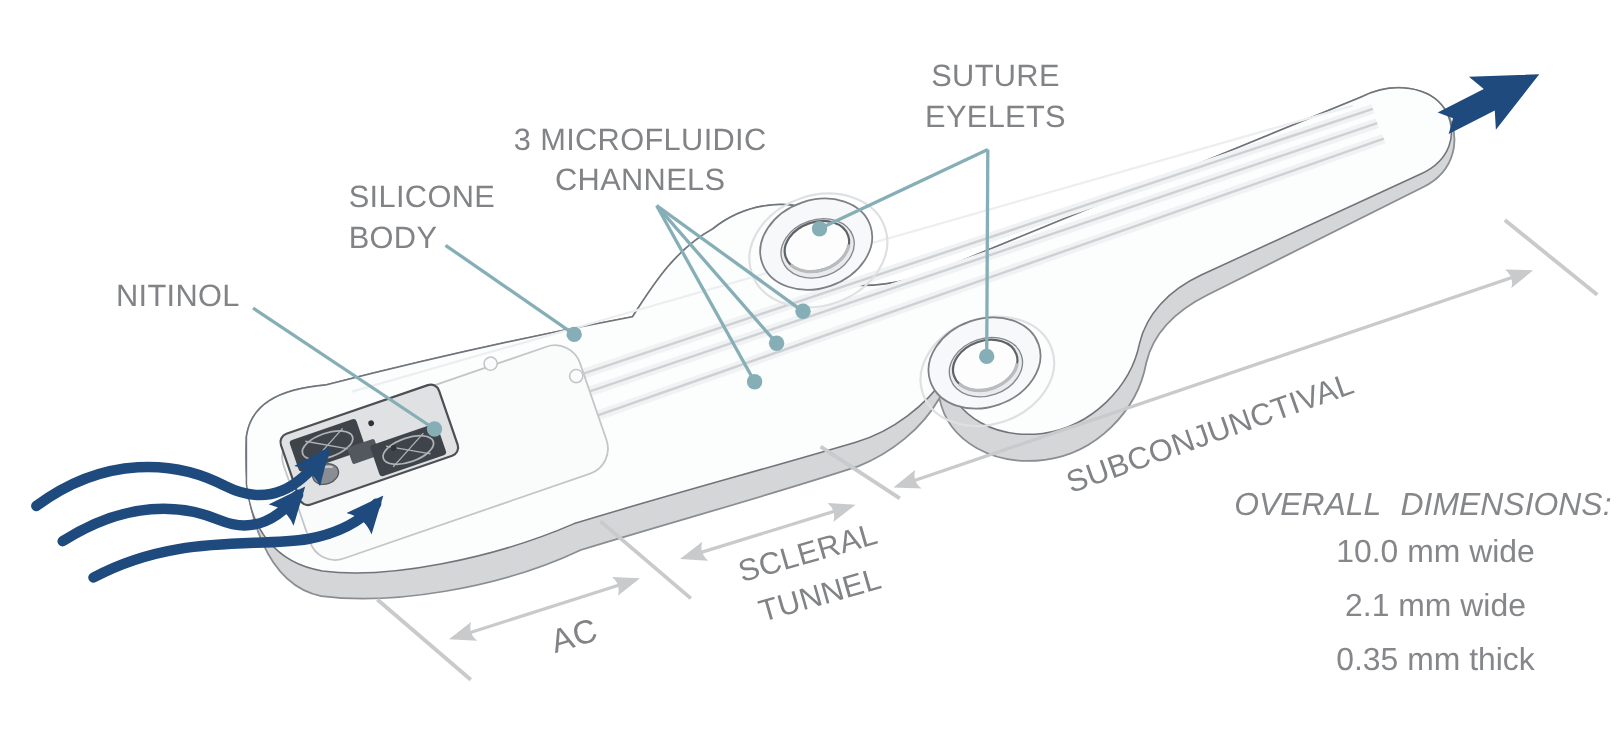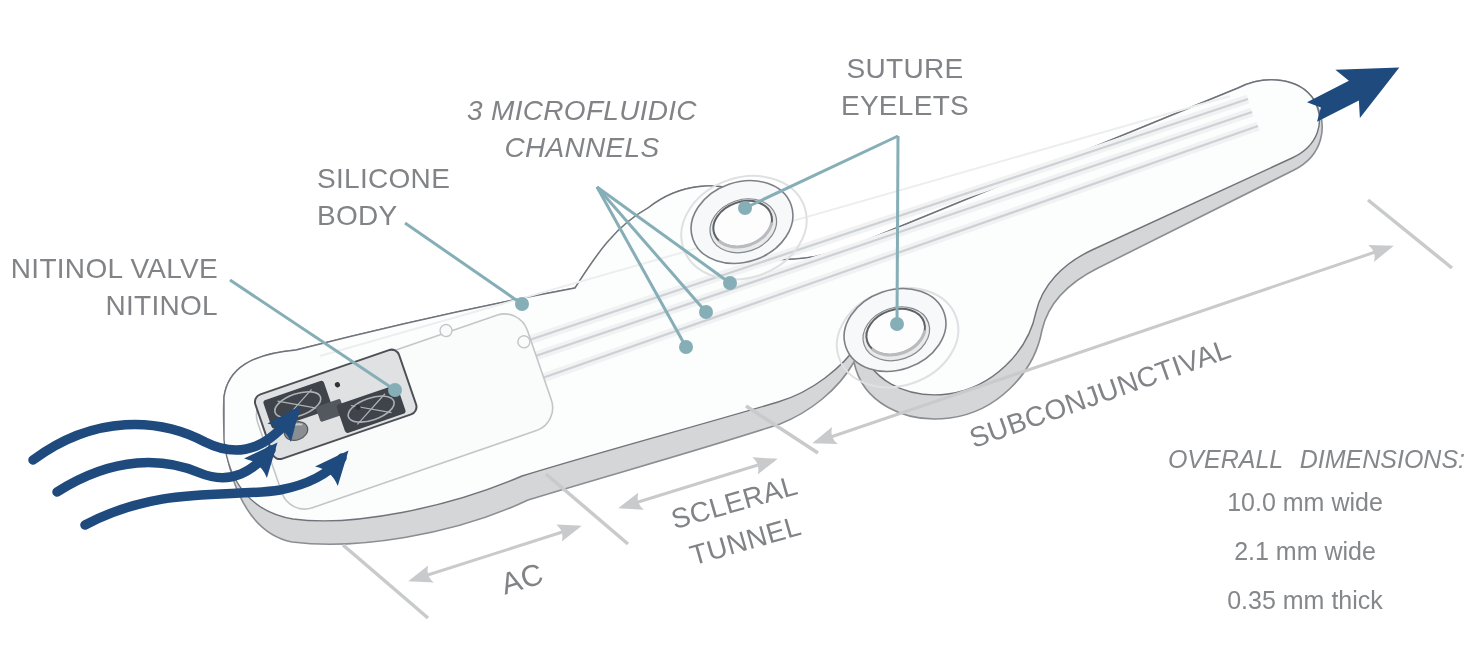--- a/index.html
+++ b/index.html
@@ -13,21 +13,21 @@
     position:absolute;color:#818386;font-size:28px;line-height:37px;
     letter-spacing:.3px;white-space:nowrap;
   }
   .lbl .ln{white-space:nowrap;}
   .t-right{text-align:right;}
   .t-center{text-align:center;}
   .rot{transform-origin:50% 50%;}
   #label-ac{transform:rotate(-17deg);font-size:30px;}
   #label-scleral{transform:rotate(-16deg);line-height:40px;}
   #label-subconjunctival{transform:rotate(-19.5deg);}
-  #dims{color:#85878a;font-size:25px;}
+  #dims{color:#85878a;font-size:29px;}
   #dims .title{font-style:italic;word-spacing:10px;text-align:right;line-height:38px;}
   #dims .item{text-align:center;line-height:49px;padding-left:30px;}
 </style>
 </head>
 <body>
 
 <div id="stage">
 
   <svg id="device-svg" width="1474" height="672" viewBox="0 0 1474 672">
     <defs>
@@ -170,30 +170,29 @@
       <line x1="412" y1="580" x2="578" y2="527" stroke-width="3" marker-start="url(#mGrayRev)" marker-end="url(#mGray)"></line>
       <line x1="546" y1="474" x2="628" y2="544" stroke-width="3.5"></line>
       <line x1="622" y1="507" x2="774" y2="460" stroke-width="3" marker-start="url(#mGrayRev)" marker-end="url(#mGray)"></line>
       <line x1="746" y1="406" x2="818" y2="453" stroke-width="3.5"></line>
       <line x1="816" y1="442" x2="1390" y2="247" stroke-width="3" marker-start="url(#mGrayRev)" marker-end="url(#mGray)"></line>
       <line x1="1368" y1="200" x2="1452" y2="268" stroke-width="3.5"></line>
     </g>
   </svg>
 
   <div class="lbl t-right" id="label-nitinol" style="left:8px;top:250px;width:210px;">
-    <div class="ln">NITINOL VALVE</div>
     <div class="ln">NITINOL</div>
   </div>
 
   <div class="lbl" id="label-silicone" style="left:291px;top:160px;width:200px;margin-left:26px;">
     <div class="ln">SILICONE</div>
     <div class="ln">BODY</div>
   </div>
 
-  <div class="lbl t-center" id="label-channels" style="left:462px;top:92px;width:240px;font-style:italic;">
+  <div class="lbl t-center" id="label-channels" style="left:462px;top:108px;width:240px;">
     <div class="ln">3 MICROFLUIDIC</div>
     <div class="ln">CHANNELS</div>
   </div>
 
   <div class="lbl t-center" id="label-suture" style="left:835px;top:50px;width:140px;">
     <div class="ln">SUTURE</div>
     <div class="ln">EYELETS</div>
   </div>
 
   <div class="lbl t-center rot" id="label-ac" style="left:472px;top:560px;width:100px;">AC</div>

